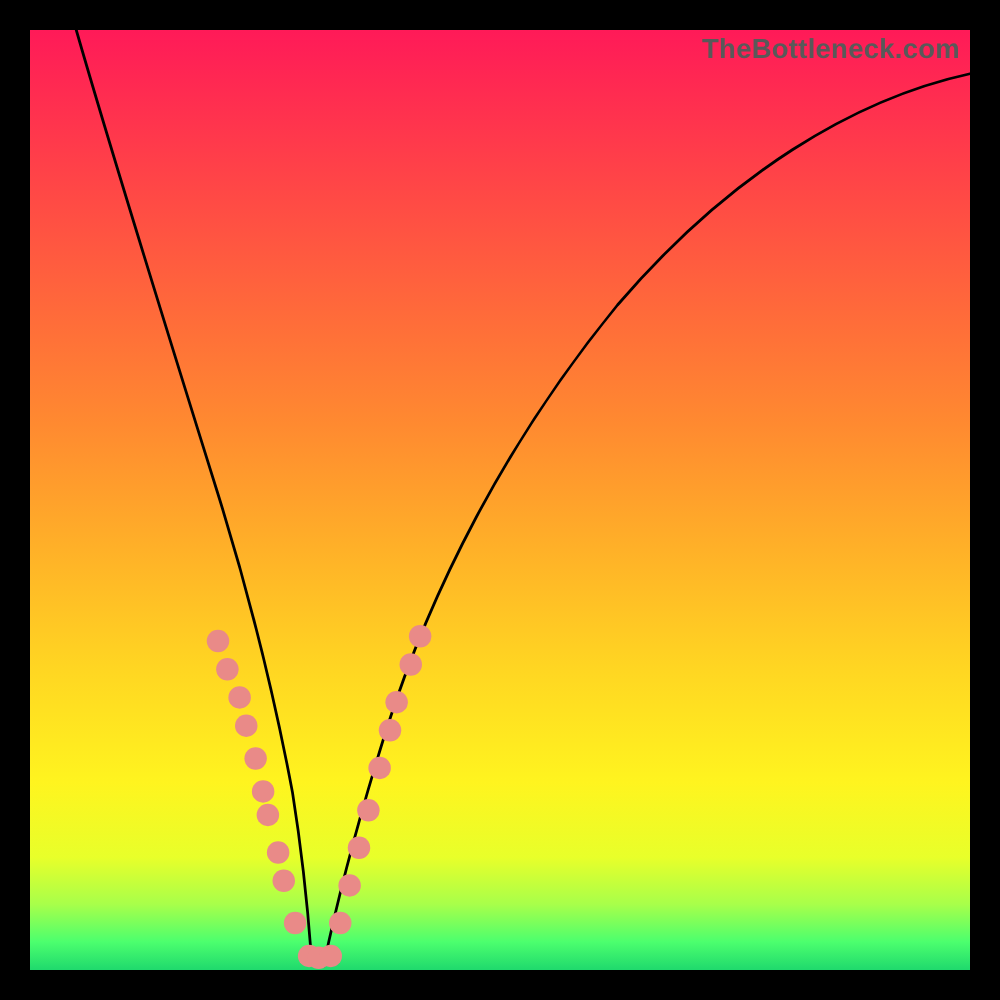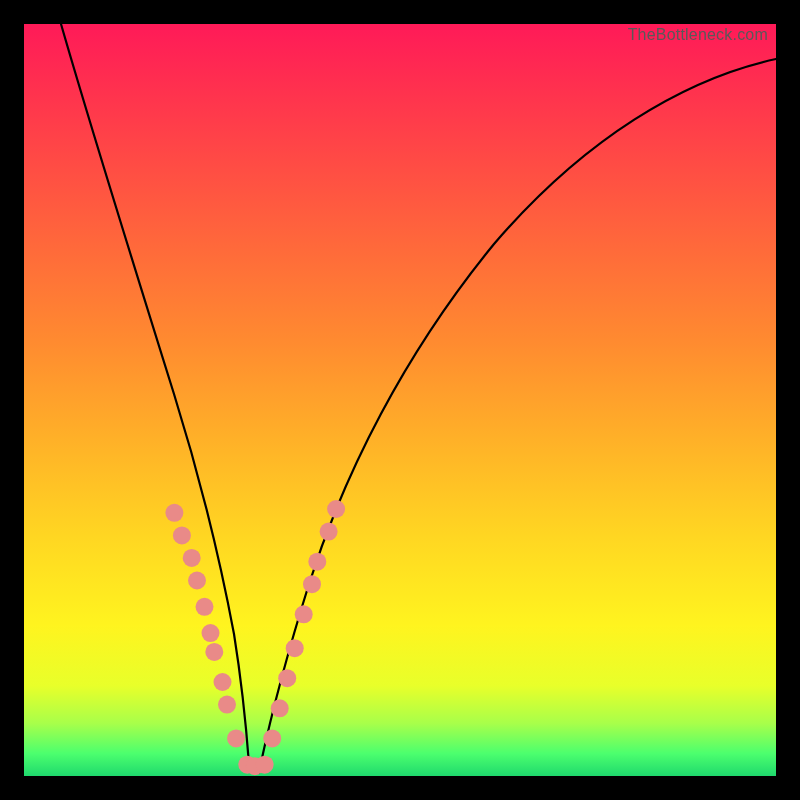--- a/index.html
+++ b/index.html
@@ -40,22 +40,22 @@
       #a8ff4a 93%,
       #4cff6e 97%,
       #1fd96d 100%
     );
   }
   .watermark {
     position: absolute;
     top: 2px;
     right: 8px;
     color: #595959;
-    font-size: 16px;
-    font-weight: 400;
+    font-size: 22px;
+    font-weight: 700;
     letter-spacing: 0.2px;
     user-select: none;
   }
   svg.curve {
     position: absolute;
     left: 0;
     top: 0;
     width: 752px;
     height: 752px;
     overflow: visible;

